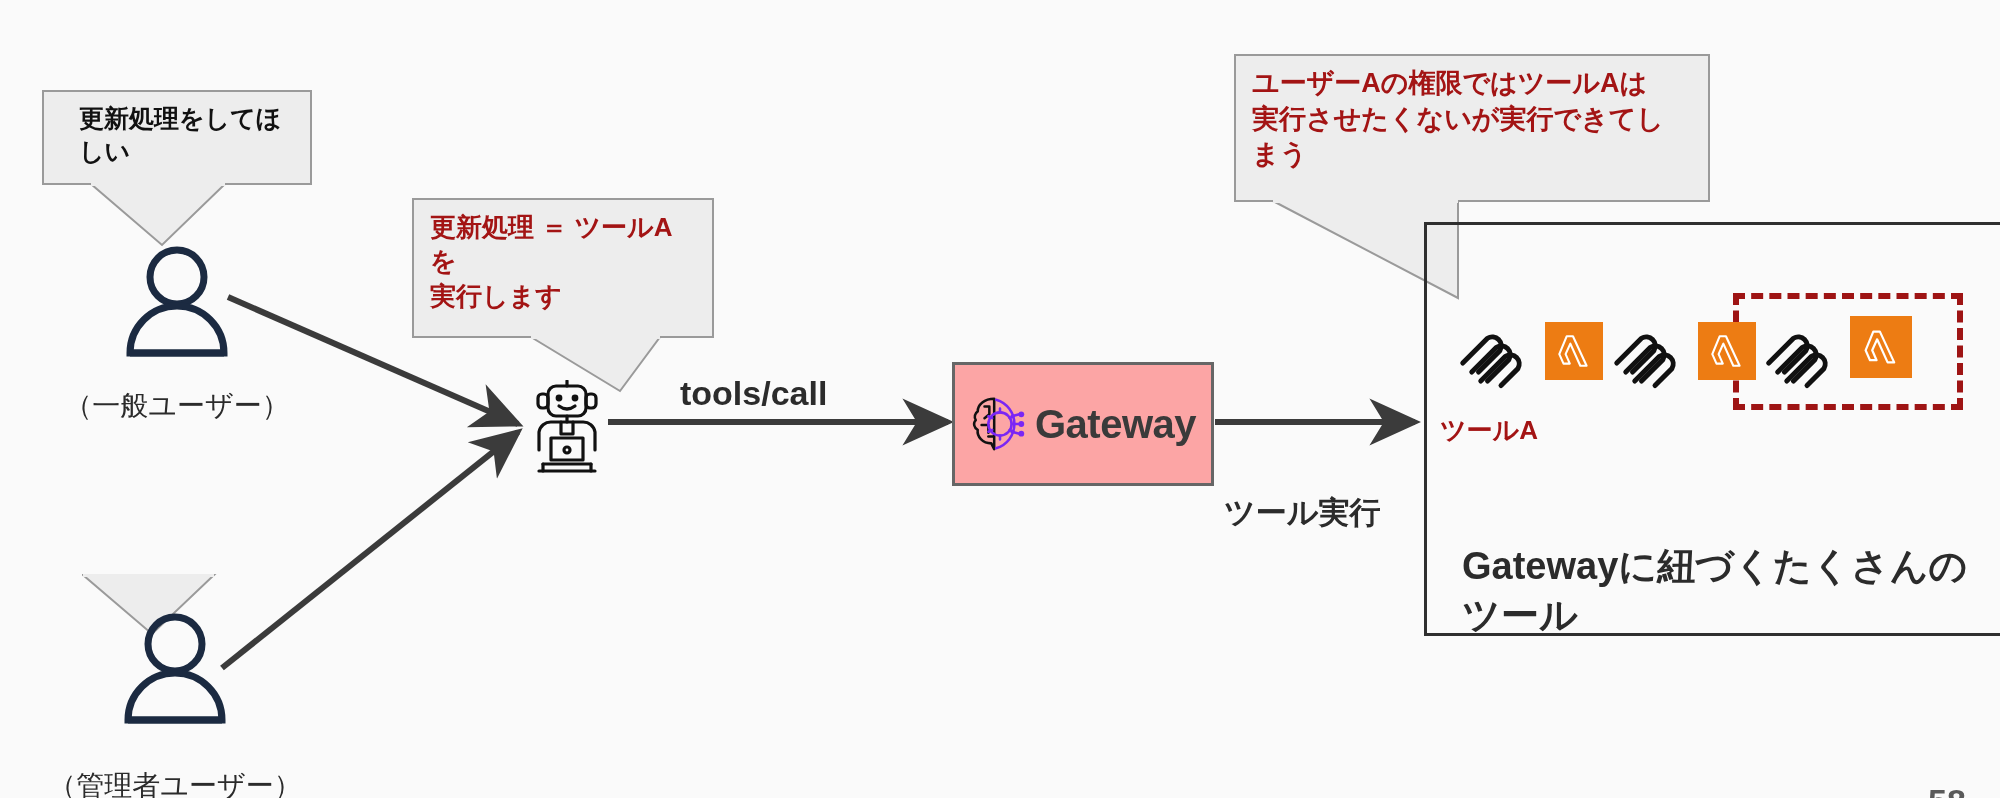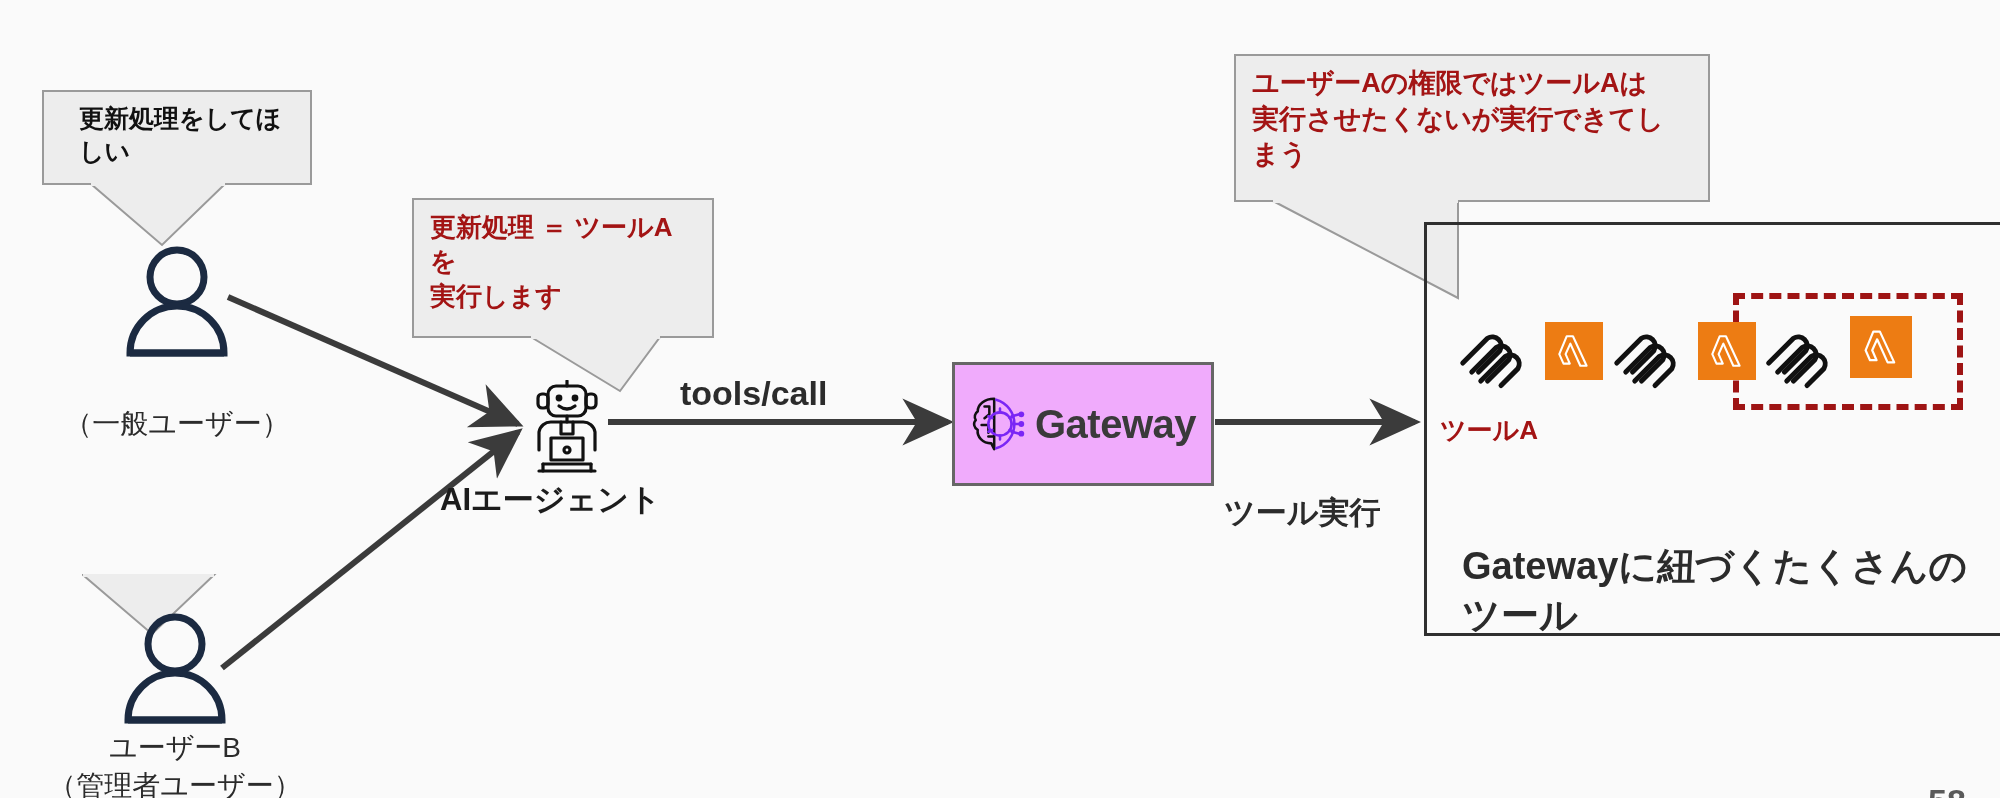--- a/index.html
+++ b/index.html
@@ -29,21 +29,21 @@
 
   
   .lbl{position:absolute;color:#2b2b2b;white-space:pre;line-height:1.28;}
   .lbl.center{text-align:center;}
   .lbl.red{color:#a31414;font-weight:bold;}
   .lbl.bold{font-weight:bold;}
 
   
   .gw-box{
     position:absolute;
-    background:#f0abfc;
+    background:#fca5a5;
     border:3px solid #666;
     box-sizing:border-box;
     display:flex;align-items:center;justify-content:flex-start;
   }
   .gw-text{font-size:40px;font-weight:bold;color:#3a3a3a;letter-spacing:-.5px;}
 
   
   .tools-panel{
     position:absolute;
     border:3px solid #2f2f2f;
@@ -91,33 +91,32 @@
   <svg class="tail" style="left:90px;top:183px;width:160px;height:70px;">
     <polygon points="1,1 135,1 72,62" fill="#ededed" stroke="#9a9a9a" stroke-width="2"></polygon>
     <line x1="1" y1="1" x2="135" y2="1" stroke="#ededed" stroke-width="4"></line>
   </svg>
 
   <svg class="abs" style="left:122px;top:245px;width:110px;height:115px;">
     <circle cx="55" cy="32" r="27" fill="none" stroke="#1b2a41" stroke-width="7"></circle>
     <path d="M8,108 A47,47 0 0 1 102,108 Z" fill="none" stroke="#1b2a41" stroke-width="7"></path>
     <line x1="8" y1="108" x2="102" y2="108" stroke="#1b2a41" stroke-width="7"></line>
   </svg>
-  <div class="lbl center" style="left:32px;top:406px;width:290px;font-size:28px;">（一般ユーザー）</div>
+  <div class="lbl center" style="left:32px;top:388px;width:290px;font-size:28px;">（一般ユーザー）</div>
 
   <svg class="tail" style="left:82px;top:574px;width:160px;height:70px;">
     <polygon points="1,1 132,1 70,60" fill="#ededed" stroke="#9a9a9a" stroke-width="2"></polygon>
     <line x1="1" y1="1" x2="132" y2="1" stroke="#ededed" stroke-width="4"></line>
   </svg>
 
   <svg class="abs" style="left:120px;top:612px;width:110px;height:115px;">
     <circle cx="55" cy="32" r="27" fill="none" stroke="#1b2a41" stroke-width="7"></circle>
     <path d="M8,108 A47,47 0 0 1 102,108 Z" fill="none" stroke="#1b2a41" stroke-width="7"></path>
     <line x1="8" y1="108" x2="102" y2="108" stroke="#1b2a41" stroke-width="7"></line>
   </svg>
-  <div class="lbl center" style="left:30px;top:730px;width:290px;font-size:28px;">ユーザーB</div>
   <div class="lbl center" style="left:30px;top:768px;width:290px;font-size:28px;">（管理者ユーザー）</div>
 
   <div class="bubble red" style="left:412px;top:198px;width:302px;height:140px;font-size:26px;">更新処理 ＝ ツールAを
 実行します</div>
   <svg class="tail" style="left:530px;top:336px;width:160px;height:62px;">
     <polygon points="1,1 130,1 90,55" fill="#ededed" stroke="#9a9a9a" stroke-width="2"></polygon>
     <line x1="1" y1="1" x2="130" y2="1" stroke="#ededed" stroke-width="4"></line>
   </svg>
 
   <svg class="abs" style="left:525px;top:380px;width:84px;height:98px;">
@@ -142,21 +141,20 @@
       <path d="M36,42 L36,54 L48,54 L48,42"></path>
 
       <path d="M26,58 L58,58 L58,80 L26,80 Z"></path>
       <circle cx="42" cy="70" r="3" fill="none"></circle>
       <line x1="18" y1="84" x2="66" y2="84"></line>
       <line x1="18" y1="84" x2="18" y2="91"></line>
       <line x1="66" y1="84" x2="66" y2="91"></line>
       <line x1="14" y1="91" x2="70" y2="91"></line>
     </g>
   </svg>
-  <div class="lbl bold" style="left:440px;top:480px;font-size:31px;color:#1c1c1c;">AIエージェント</div>
 
   <div class="lbl bold" style="left:680px;top:372px;font-size:34px;color:#2b2b2b;">tools/call</div>
 
   <div class="gw-box" style="left:952px;top:362px;width:262px;height:124px;">
     <svg style="width:62px;height:62px;margin-left:14px;flex:0 0 auto;" viewBox="0 0 64 64">
       <g fill="none" stroke="#111" stroke-width="2.6" stroke-linejoin="round" stroke-linecap="round">
         <path d="M26,6 C16,6 9,12 9,19 C6,21 5,25 7,28 C4,31 5,36 9,38 C8,45 14,52 23,52 L26,58 L26,6 Z"></path>
         <path d="M16,14 L21,14 L21,22 L16,26"></path>
         <path d="M13,33 L20,33 L20,41"></path>
         <path d="M20,45 L25,45"></path>

